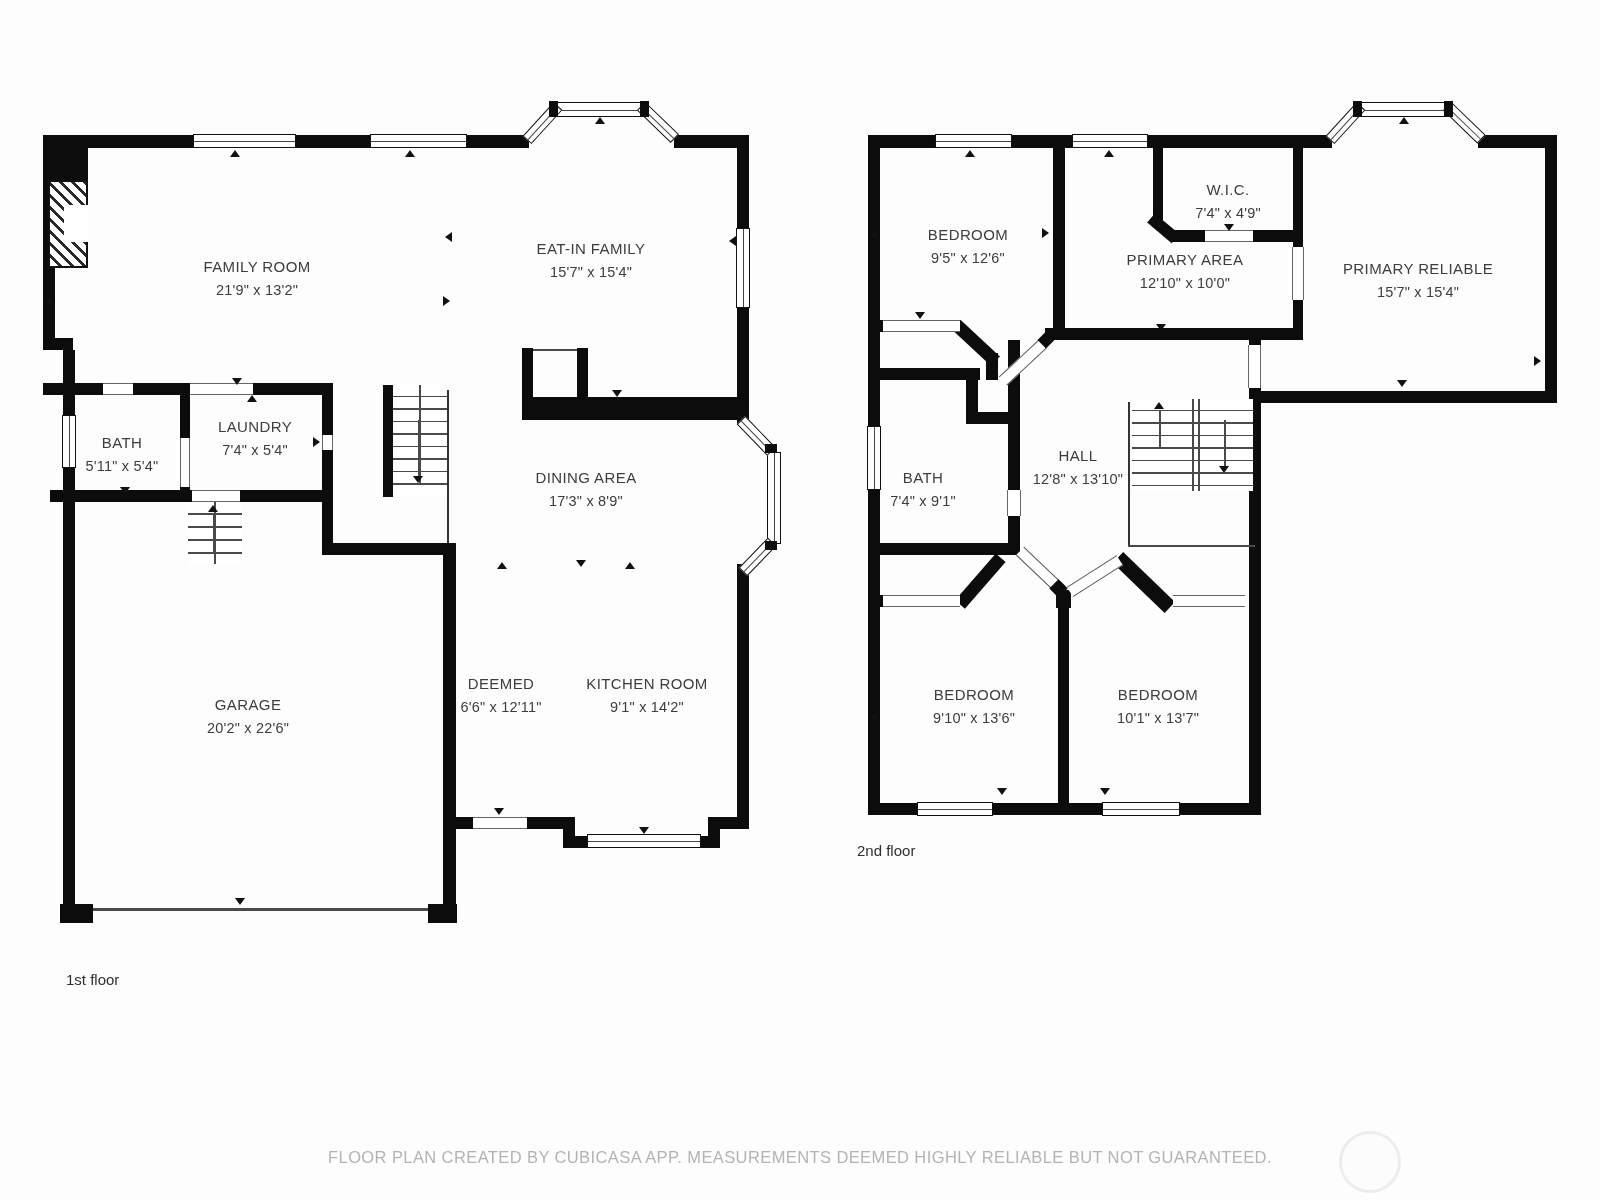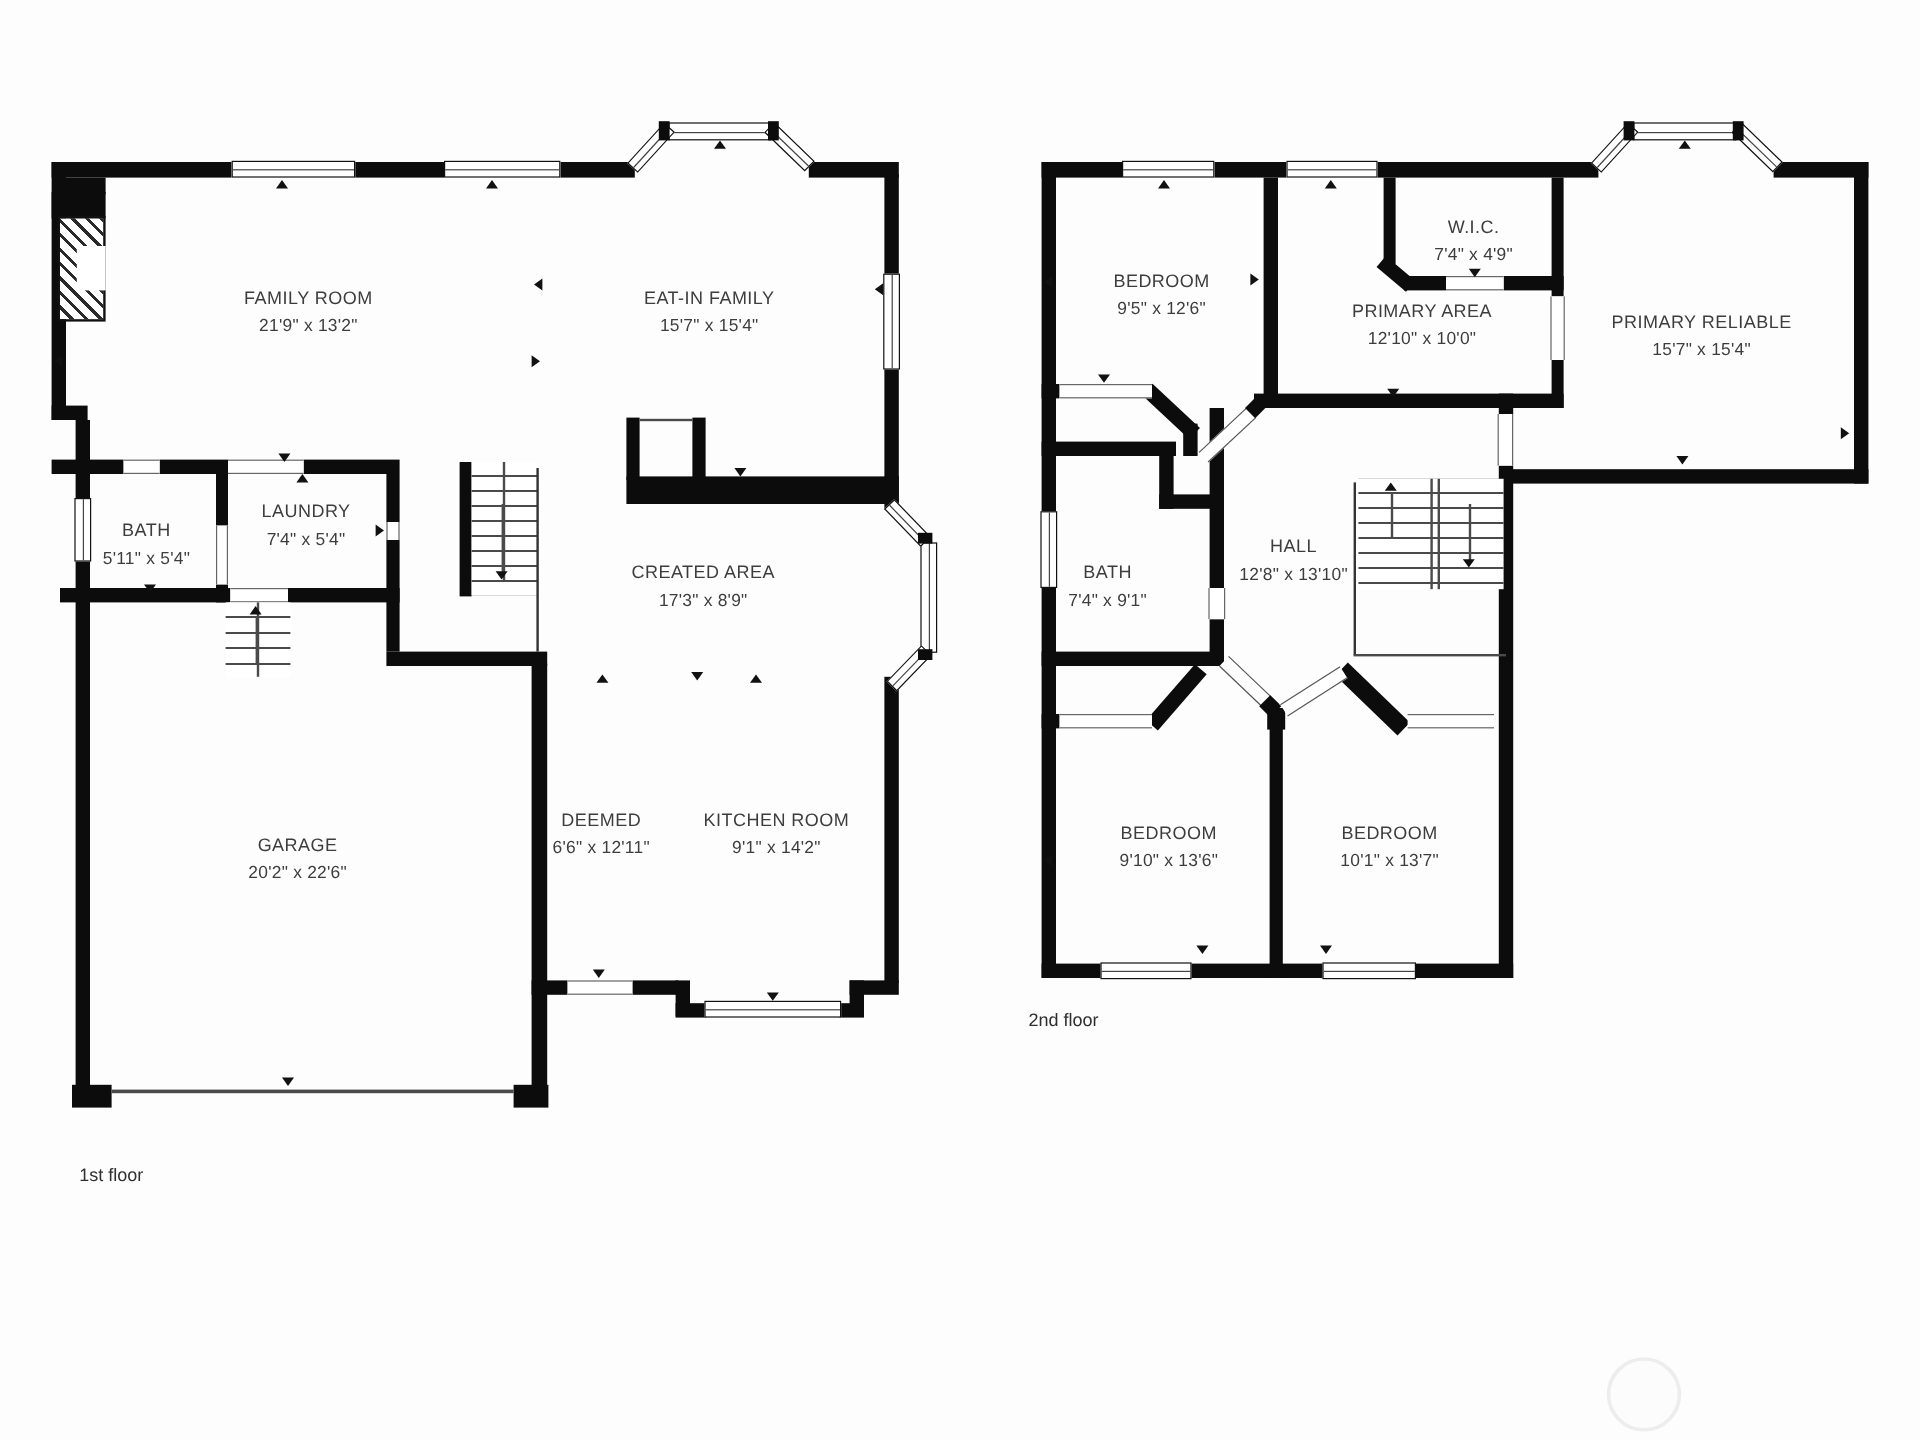--- a/index.html
+++ b/index.html
@@ -132,38 +132,38 @@
     <i class="td" style="left:120px;top:487px"></i>
     <i class="td" style="left:494px;top:808px"></i>
     <i class="td" style="left:639px;top:827px"></i>
     <i class="td" style="left:235px;top:898px"></i>
     <i class="tr" style="left:313px;top:437px"></i>
     <i class="tu" style="left:247px;top:395px"></i>
     <i class="td" style="left:232px;top:378px"></i>
     <i class="tl" style="left:445px;top:232px"></i>
     <i class="tr" style="left:443px;top:296px"></i>
 
-    <div class="rl" style="left:257px;top:260px">
+    <div class="rl" style="left:257px;top:278px">
       <div class="rn">FAMILY ROOM</div>
       <div class="rd">21'9" x 13'2"</div>
     </div>
     <div class="rl" style="left:591px;top:260px">
       <div class="rn">EAT-IN FAMILY</div>
       <div class="rd">15'7" x 15'4"</div>
     </div>
     <div class="rl" style="left:122px;top:454px">
       <div class="rn">BATH</div>
       <div class="rd">5'11" x 5'4"</div>
     </div>
     <div class="rl" style="left:255px;top:438px">
       <div class="rn">LAUNDRY</div>
       <div class="rd">7'4" x 5'4"</div>
     </div>
     <div class="rl" style="left:586px;top:489px">
-      <div class="rn">CREATED AREA</div>
+      <div class="rn">DINING AREA</div>
       <div class="rd">17'3" x 8'9"</div>
     </div>
     <div class="rl" style="left:248px;top:716px">
       <div class="rn">GARAGE</div>
       <div class="rd">20'2" x 22'6"</div>
     </div>
     <div class="rl" style="left:501px;top:695px">
       <div class="rn">DEEMED</div>
       <div class="rd">6'6" x 12'11"</div>
     </div>
@@ -287,14 +287,15 @@
       <div class="rn">BEDROOM</div>
       <div class="rd">9'10" x 13'6"</div>
     </div>
     <div class="rl" style="left:1158px;top:706px">
       <div class="rn">BEDROOM</div>
       <div class="rd">10'1" x 13'7"</div>
     </div>
     <div class="floor-label" style="left:857px;top:842px">2nd floor</div>
   </section>
 
+  <div id="footer">FLOOR PLAN CREATED BY CUBICASA APP. MEASUREMENTS DEEMED HIGHLY RELIABLE BUT NOT GUARANTEED.</div>
   <div id="watermark"></div>
 </div>
 
 </body></html>

